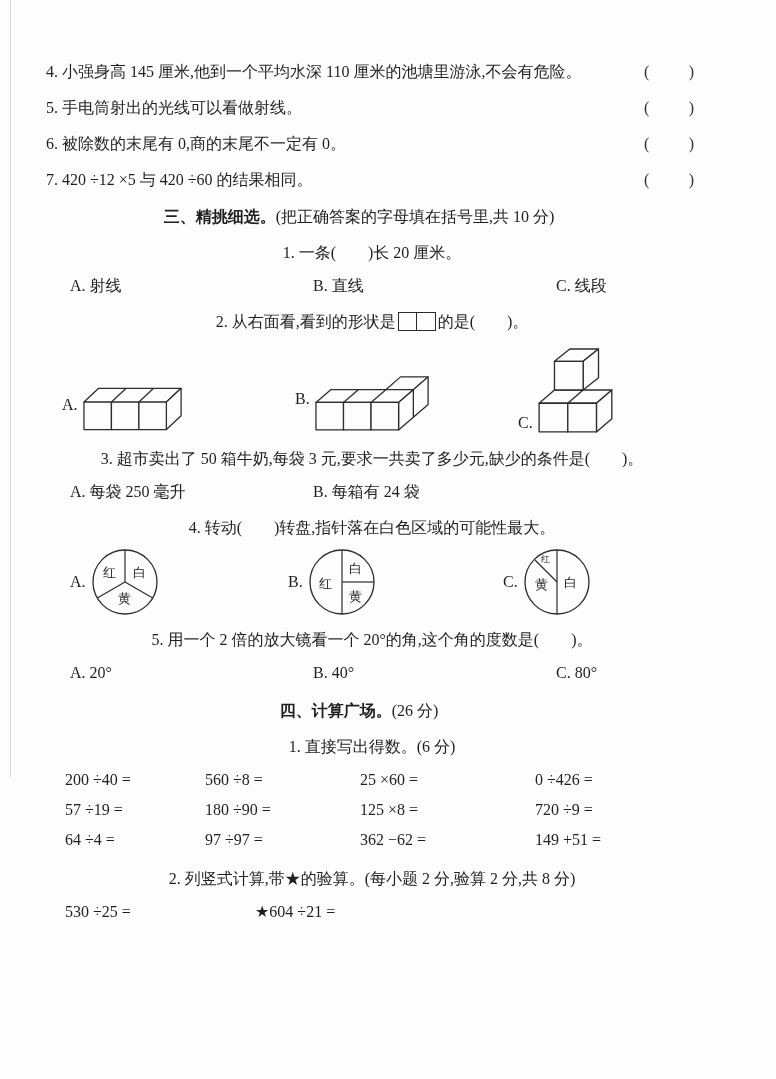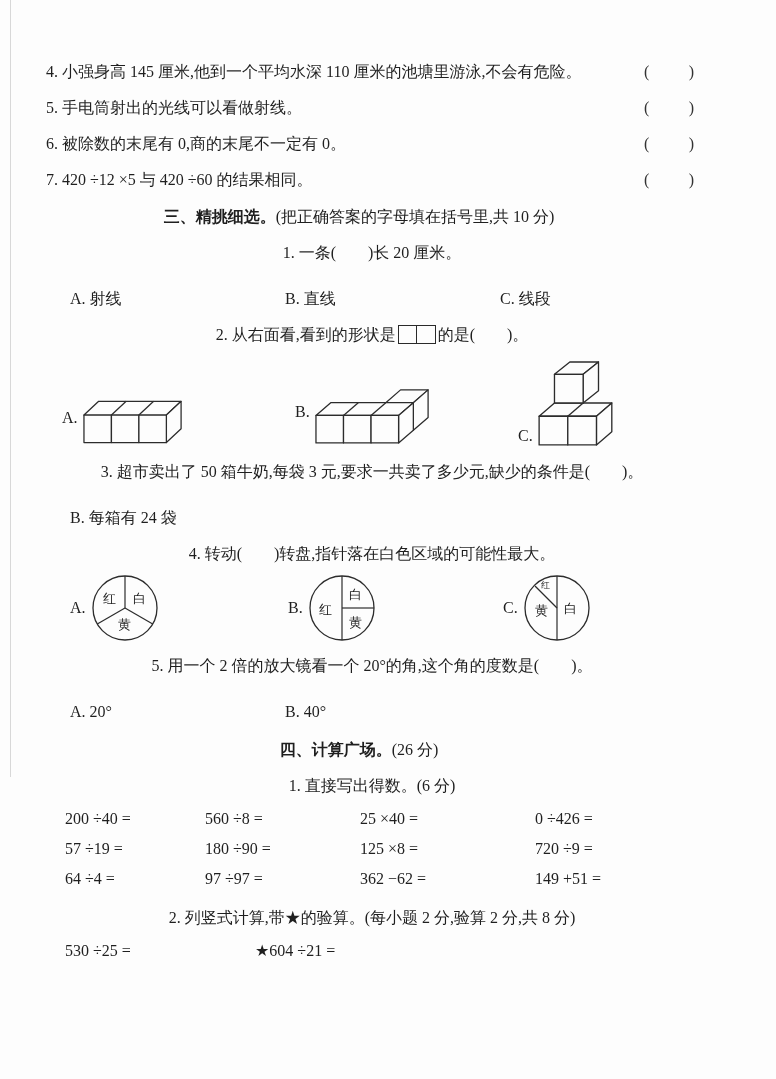--- a/index.html
+++ b/index.html
@@ -30,22 +30,23 @@
   
   .sec-header { margin: 14px 0 0 -22px; line-height: 22px; text-align: center; }
   .sec-title { font-weight: bold; }
 
   .q-line { margin-top: 14px; padding-left: 4px; line-height: 22px; text-align: center; }
 
   .opt-row {
     display: grid;
     grid-template-columns: 215px 215px auto;
     padding-left: 24px;
-    margin-top: 24px;
+    margin-top: 11px;
     line-height: 22px;
+    gap: 28px;
   }
 
   
   .two-squares { display: inline-block; vertical-align: -4px; margin: 0 2px; font-size: 0; }
   .two-squares .sq {
     display: inline-block; width: 19px; height: 19px;
     border: 1.3px solid #2a2a2a; background: #fdfdfd;
   }
   .two-squares .sq + .sq { border-left: none; }
 
@@ -185,20 +186,21 @@
             <polygon points="17,13 45,13 60,1 32,1"></polygon>
             <polygon points="45,13 45,41 60,29 60,1"></polygon>
             <rect x="17" y="13" width="28" height="28"></rect>
           </g>
         </svg>
       </div>
     </div>
 
     <div class="q-line">3. 超市卖出了 50 箱牛奶,每袋 3 元,要求一共卖了多少元,缺少的条件是(　　)。</div>
     <div class="opt-row">
+      <span>A. 每袋 250 毫升</span>
       <span>B. 每箱有 24 袋</span>
     </div>
 
     <div class="q-line">4. 转动(　　)转盘,指针落在白色区域的可能性最大。</div>
 
     <div class="spinner-row">
       <div class="figure-cell">
         <span class="fig-letter">A.</span>
         <svg width="70" height="70" viewBox="0 0 70 70">
           <circle cx="35" cy="35" r="32" fill="#fdfdfd" stroke="#2c2c2c" stroke-width="1.3"></circle>
@@ -232,32 +234,33 @@
           <text x="13" y="42" font-size="13">黄</text>
           <text x="42" y="40" font-size="13">白</text>
         </svg>
       </div>
     </div>
 
     <div class="q-line" style="margin-top:12px">5. 用一个 2 倍的放大镜看一个 20°的角,这个角的度数是(　　)。</div>
     <div class="opt-row">
       <span>A. 20°</span>
       <span>B. 40°</span>
+      <span>C. 80°</span>
     </div>
 
     <div class="sec-header" style="margin-top:16px">
       <span class="sec-title">四、计算广场。</span><span>(26 分)</span>
     </div>
 
     <div class="q-line">1. 直接写出得数。(6 分)</div>
 
     <div class="calc-grid">
       <span>200 ÷40 =</span>
       <span>560 ÷8 =</span>
-      <span>25 ×40 =</span>
+      <span>25 ×60 =</span>
       <span>0 ÷426 =</span>
       <span>57 ÷19 =</span>
       <span>180 ÷90 =</span>
       <span>125 ×8 =</span>
       <span>720 ÷9 =</span>
       <span>64 ÷4 =</span>
       <span>97 ÷97 =</span>
       <span>362 −62 =</span>
       <span>149 +51 =</span>
     </div>

